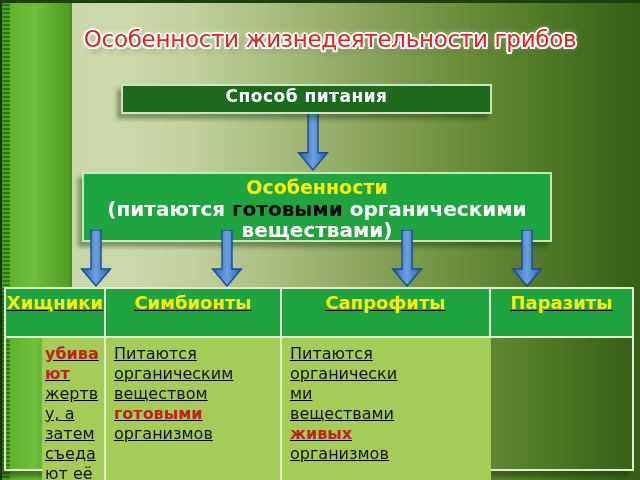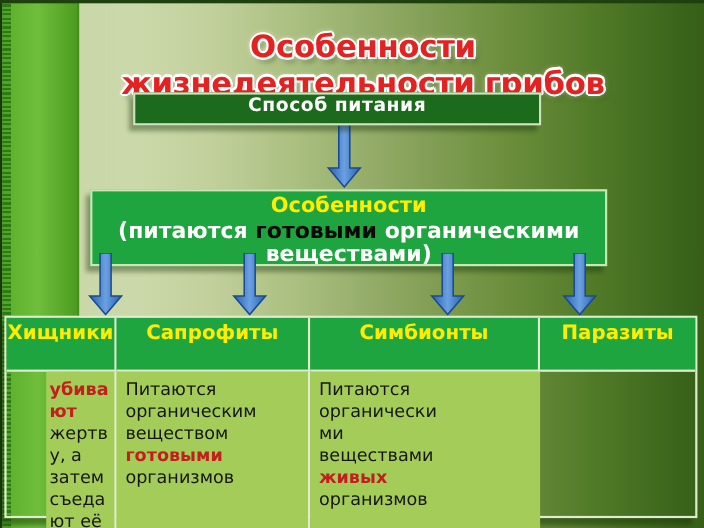--- a/index.html
+++ b/index.html
@@ -14,21 +14,21 @@
     border-left:2px solid #143c08;
     background:repeating-linear-gradient(180deg,#2d7a13 0px,#2d7a13 2px,#4fa527 2px,#4fa527 4px);
   }
   .side-band{
     position:absolute;left:10px;top:0;width:62px;height:480px;z-index:1;box-sizing:border-box;
     background:linear-gradient(90deg,#5fb22e,#6fbe3c 40%,#4c9c20);
     border-right:2px solid #43901c;
   }
   .title{
     position:absolute;left:75px;top:26px;width:510px;z-index:5;
-    text-align:center;font-size:28px;font-weight:bold;letter-spacing:-0.3px;
+    text-align:center;font-size:23px;font-weight:normal;letter-spacing:-0.3px;
     color:#e32222;
     text-shadow:2px 0 0 #fff,-2px 0 0 #fff,0 2px 0 #fff,0 -2px 0 #fff,
       1.5px 1.5px 0 #fff,-1.5px 1.5px 0 #fff,1.5px -1.5px 0 #fff,-1.5px -1.5px 0 #fff,
       0 0 6px rgba(255,255,255,0.9),3px 4px 5px rgba(40,70,20,0.45);
   }
   .top-box{
     position:absolute;left:121px;top:84px;width:371px;height:30px;z-index:7;box-sizing:border-box;
     background:#1c6b1c;border:2px solid #cfe3c0;
     box-shadow:-4px 5px 4px rgba(22,48,8,0.4);
     display:flex;justify-content:center;
@@ -41,21 +41,21 @@
     box-shadow:-4px 5px 4px rgba(22,48,8,0.4);
     text-align:center;padding-top:1px;
   }
   .hetero-title{font-size:19px;font-weight:bold;color:#ffee00;line-height:24px;}
   .hetero-desc{font-size:20px;font-weight:bold;color:#ffffff;line-height:21px;white-space:pre-line;}
   .hl-black{color:#0a0a0a;}
   .table{
     position:absolute;left:4px;top:287px;width:630px;height:184px;z-index:3;box-sizing:border-box;
     border:2px solid #dfeccd;
     box-shadow:-5px 6px 4px rgba(22,48,8,0.45);
-    display:grid;grid-template-columns:100px 176px 209px 141px;grid-template-rows:49px 1fr;
+    display:grid;grid-template-columns:100px 176px 209px 141px;grid-template-rows:49px 1fr;text-decoration:underline;
   }
   .th{
     box-sizing:border-box;background:#1fa53f;color:#ffed00;
     font-size:18px;font-weight:bold;text-align:center;padding-top:3px;
     border-right:2px solid #dfeccd;border-bottom:2px solid #dfeccd;
   }
   .th.last{border-right:none;}
   .td{
     box-sizing:border-box;background:#a4cc58;color:#151515;
     font-size:16px;line-height:20px;padding:6px 8px;
@@ -108,22 +108,22 @@
     </svg>
   <svg class="arrow" style="left:391px;top:230px" width="32" height="57" viewBox="0 0 32 57" preserveAspectRatio="none">
       <path d="M11 0 H21 V39 H30.5 L16 56 L1.5 39 H11 Z" fill="url(#arrowGrad)" stroke="#1b4a92" stroke-width="1.4"></path>
     </svg>
   <svg class="arrow" style="left:511px;top:230px" width="32" height="57" viewBox="0 0 32 57" preserveAspectRatio="none">
       <path d="M11 0 H21 V39 H30.5 L16 56 L1.5 39 H11 Z" fill="url(#arrowGrad)" stroke="#1b4a92" stroke-width="1.4"></path>
     </svg>
 
   <div class="table">
     <div class="th">Хищники</div>
+    <div class="th">Симбионты</div>
     <div class="th">Сапрофиты</div>
-    <div class="th">Симбионты</div>
     <div class="th last">Паразиты</div>
 
     <div class="td first"><span class="hl">убивают</span><span>
 жертву, а
 затем
 съедают её</span></div>
     <div class="td"><span>Питаются
 органическим
 веществом
 </span><span class="hl">готовыми</span><span>

